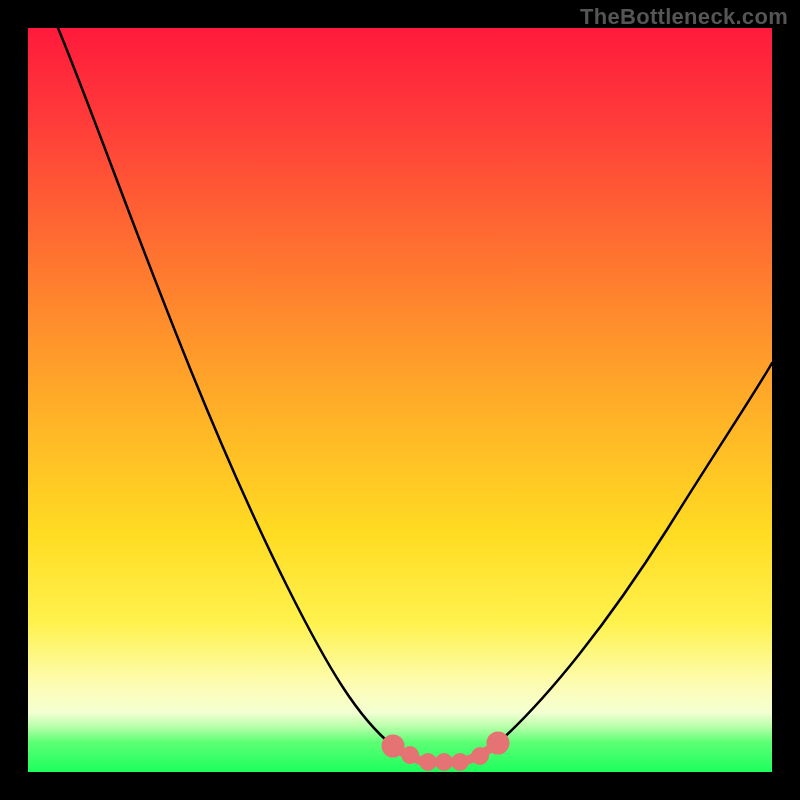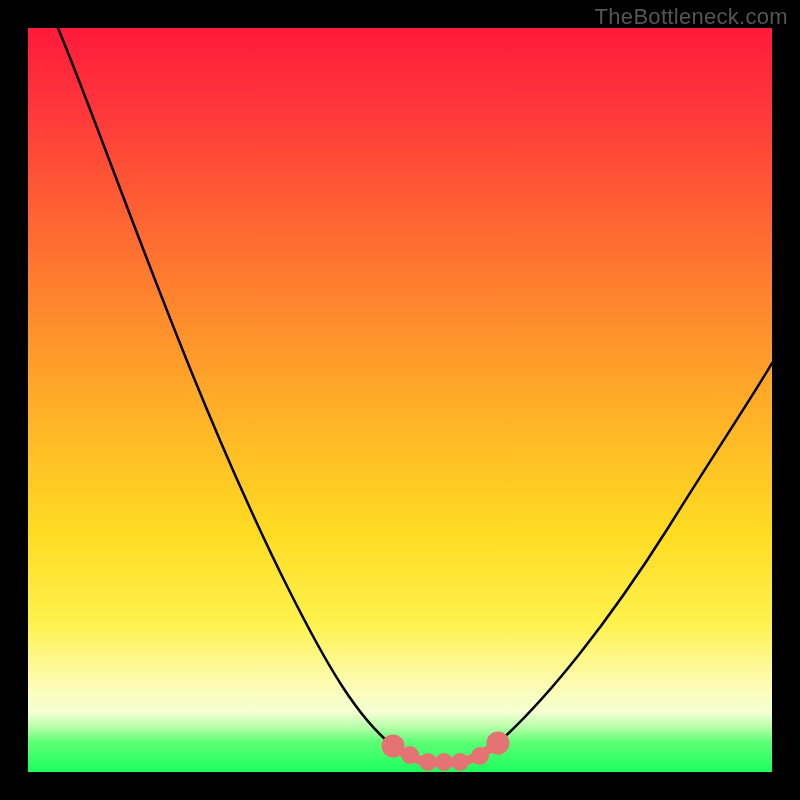--- a/index.html
+++ b/index.html
@@ -40,21 +40,21 @@
         #5cff74 96%,
         #1dff5d 100%
       );
   }
   .watermark {
     position: absolute;
     top: 4px;
     right: 12px;
     color: #555;
     font-size: 22px;
-    font-weight: 400;
+    font-weight: 700;
     letter-spacing: 0.3px;
     user-select: none;
   }
   svg.curve {
     position: absolute;
     left: 0;
     top: 0;
     width: 744px;
     height: 744px;
     overflow: visible;

